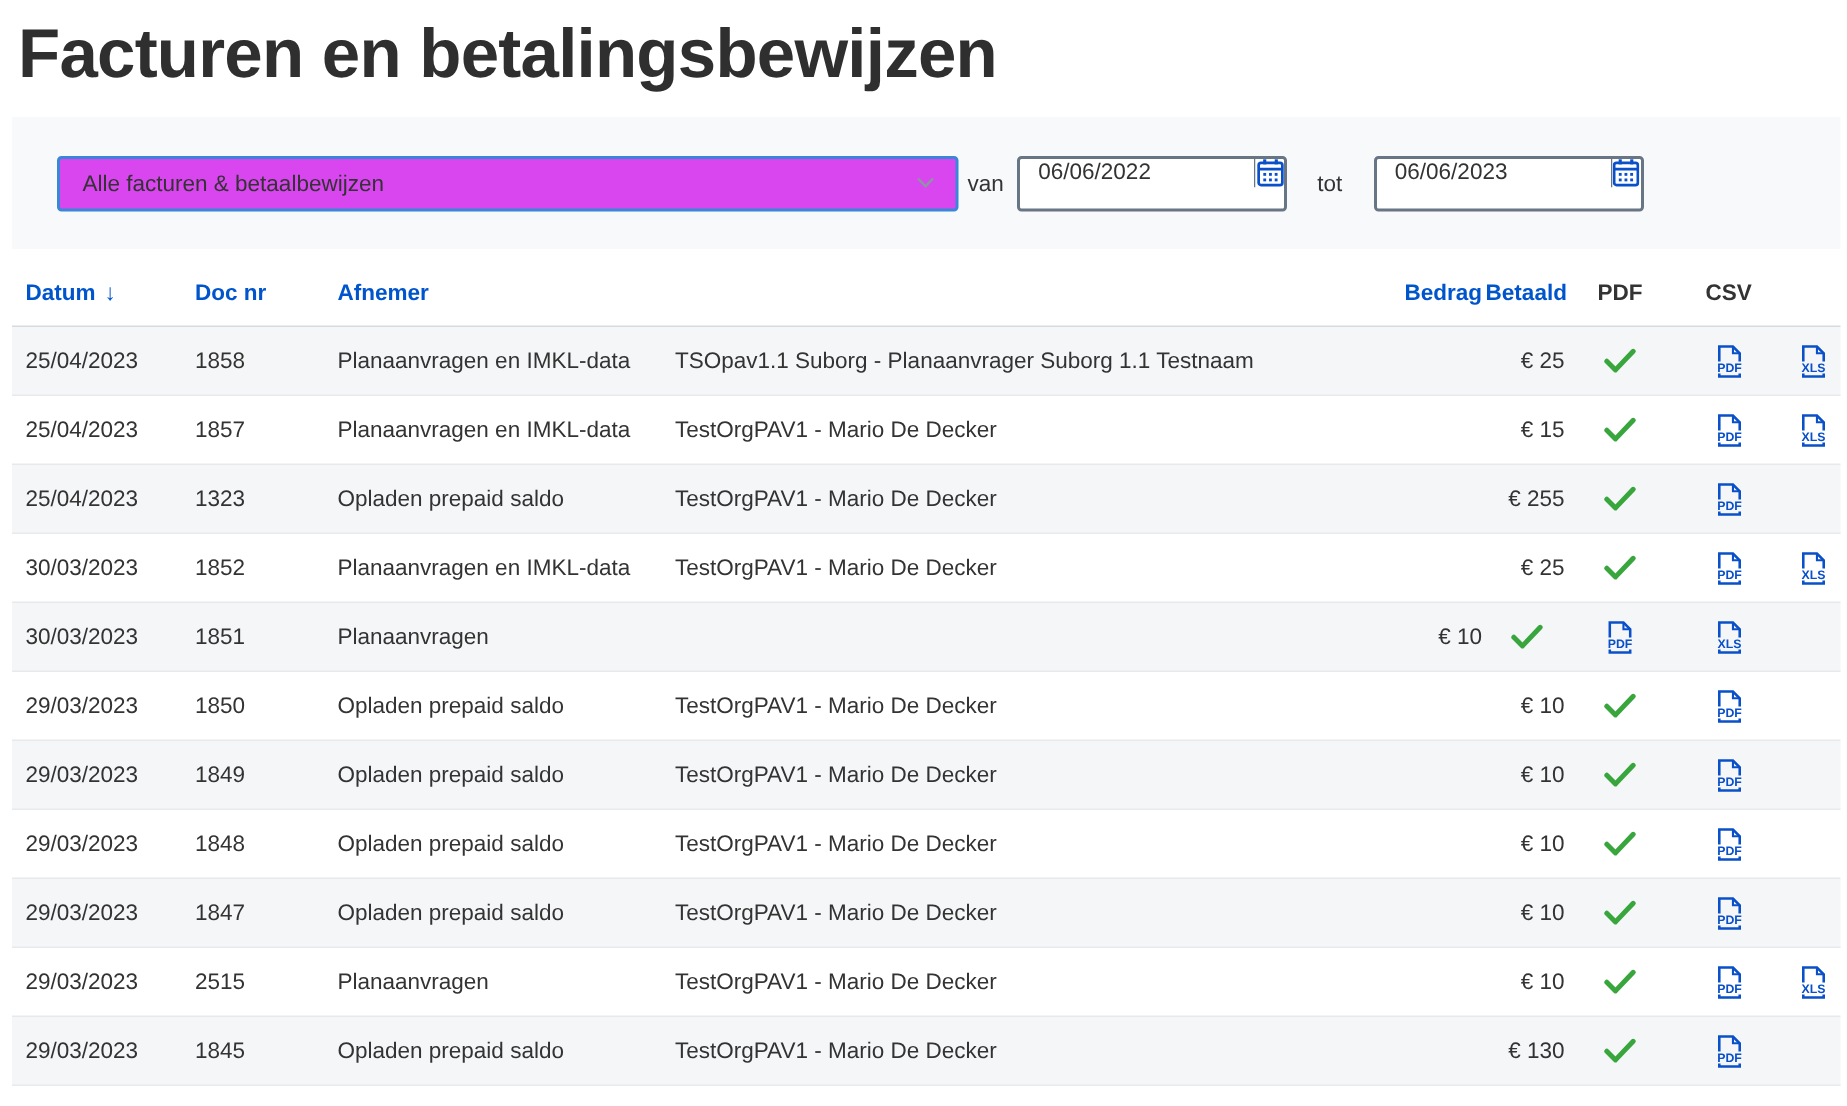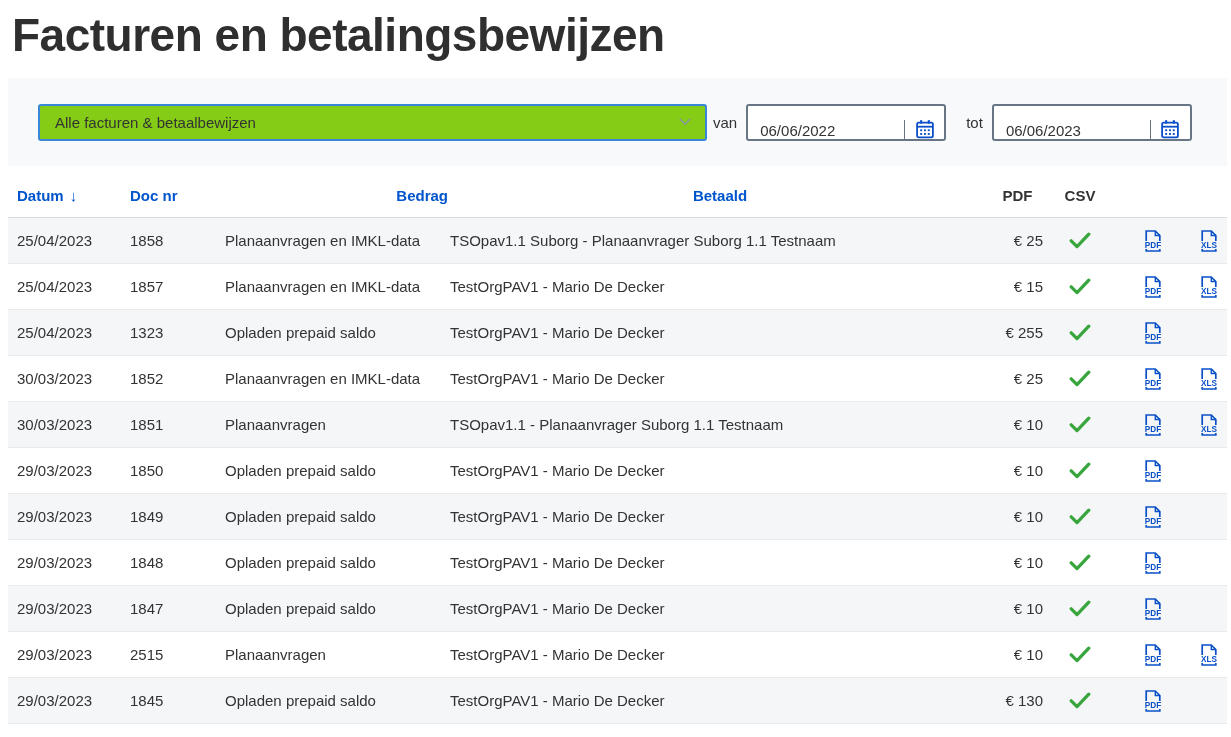--- a/index.html
+++ b/index.html
@@ -21,39 +21,39 @@
   
   .filter-panel {
     margin: 0 4px 0 8px;
     height: 88px;
     background: #f7f9fb;
     display: flex;
     align-items: center;
     padding: 0 26px 0 30px;
   }
   .type-select {
-    width: 669px; height: 37px;
-    background: #84cc16;
+    width: 601px; height: 37px;
+    background: #d946ef;
     border: 2px solid #3a86d7;
     border-radius: 3px;
     display: flex; align-items: center; justify-content: space-between;
     padding: 0 14px 0 15px;
     font-size: 15px;
     cursor: pointer;
     flex: 0 0 auto;
   }
   .filter-label { font-size: 15px; color: #333; flex: 0 0 auto; }
   .lbl-van { margin-left: 6px; margin-right: 9px; }
-  .lbl-tot { margin-left: 20px; margin-right: 9px; }
+  .lbl-tot { margin-left: 20px; margin-right: 21px; }
   .date-group {
-    height: 37px; width: 200px;
+    height: 37px; width: 180px;
     background: #fff;
     border: 2px solid #687584;
     border-radius: 3px;
-    display: flex; align-items: flex-end;
+    display: flex; align-items: flex-start;
     flex: 0 0 auto;
   }
   .date-input {
     width: 156px;
     border: none; outline: none;
     background: transparent;
     padding: 0 0 0 12px;
     font-family: inherit;
     font-size: 15px;
     color: #333;
@@ -157,20 +157,21 @@
         <rect x="11.8" y="13.0" width="1.9" height="1.9" fill="#0a50c8"></rect>
       </svg>
     </button>
   </div>
 </div>
 
 <div class="tbl">
   <div class="grid thead">
     <div class="hc hc-first"><span>Datum</span><span class="sort-glyph">↓</span></div>
     <div class="hc">Doc nr</div>
+    <div class="hc">Afnemer</div>
     <div class="hc hc-right">Bedrag</div>
     <div class="hc hc-center">Betaald</div>
     <div class="hc hc-plain hc-center">PDF</div>
     <div class="hc hc-plain hc-center">CSV</div>
   </div>
   <div>
       <div class="grid trow">
     <div class="tc c-first">25/04/2023</div>
     <div class="tc">1858</div>
     <div class="tc">Planaanvragen en IMKL-data</div>
@@ -295,21 +296,20 @@
           <rect class="band" x="0" y="11" width="20" height="8" fill="#ffffff"></rect>
           <text x="10" y="18" text-anchor="middle" font-size="8.2" font-weight="bold" fill="#0a50c8" font-family="Liberation Sans, DejaVu Sans, sans-serif">XLS</text>
         </svg>
       </a>
     </div>
   </div>
       <div class="grid trow">
     <div class="tc c-first">30/03/2023</div>
     <div class="tc">1851</div>
     <div class="tc">Planaanvragen</div>
-    <div class="tc">TSOpav1.1 - Planaanvrager Suborg 1.1 Testnaam</div>
     <div class="tc c-right">€ 10</div>
     <div class="tc c-center">
       <svg width="22" height="17" viewBox="0 0 22 17">
         <path d="M2.2 8.8 L8 14.6 L19.8 2.2" fill="none" stroke="#38a63d" stroke-width="3.3" stroke-linecap="round" stroke-linejoin="round"></path>
       </svg>
     </div>
     <div class="tc c-center">
       <a class="icon-btn">
         <svg width="20" height="22" viewBox="0 0 20 22">
           <path d="M3.2 1 H12.3 L16.8 5.5 V21 H3.2 Z" fill="none" stroke="#0a50c8" stroke-width="1.7"></path>

